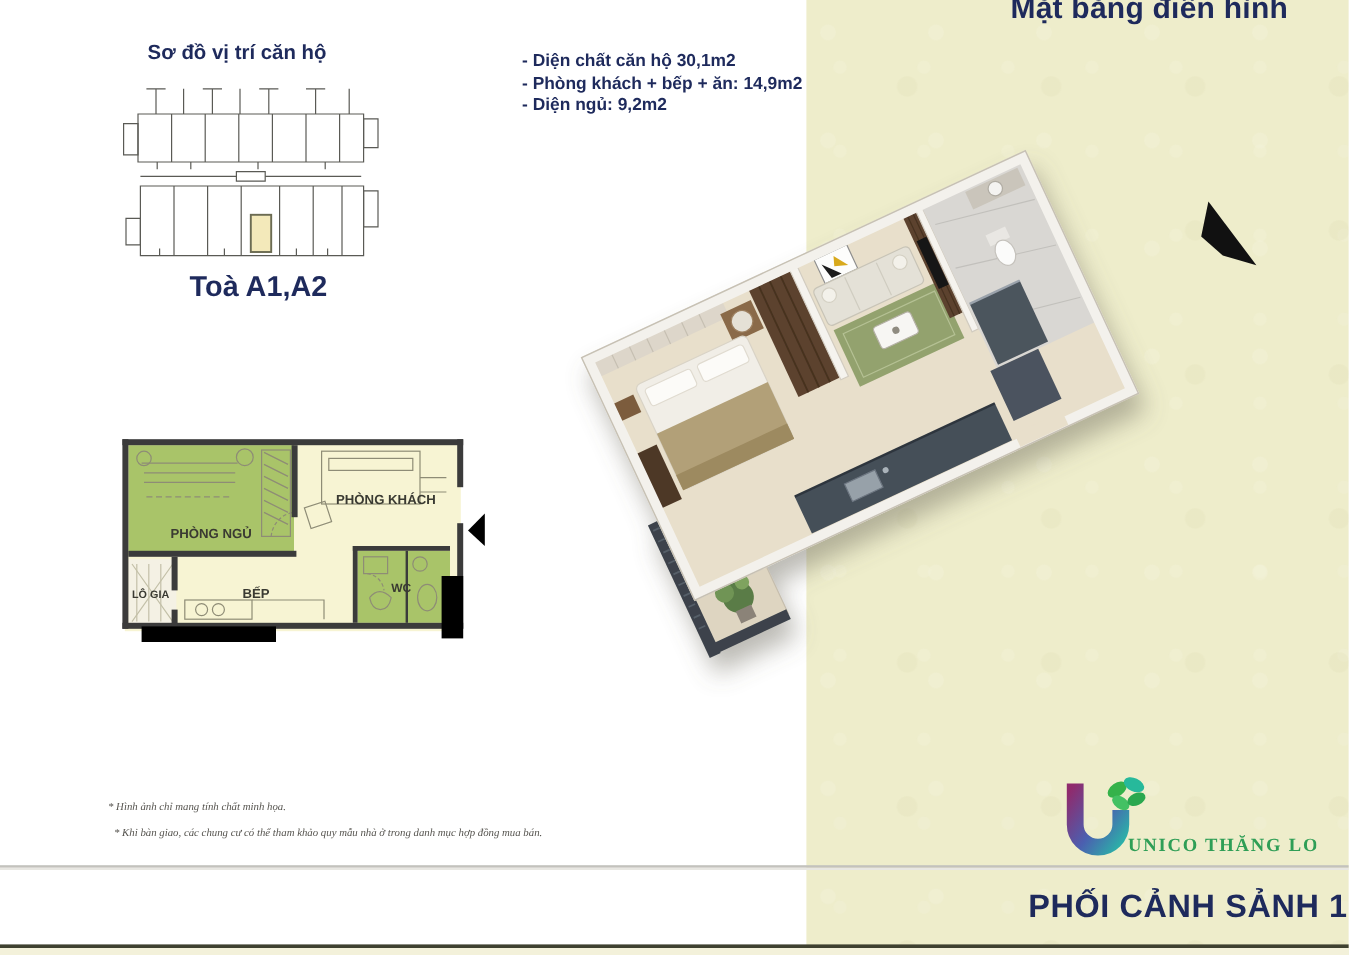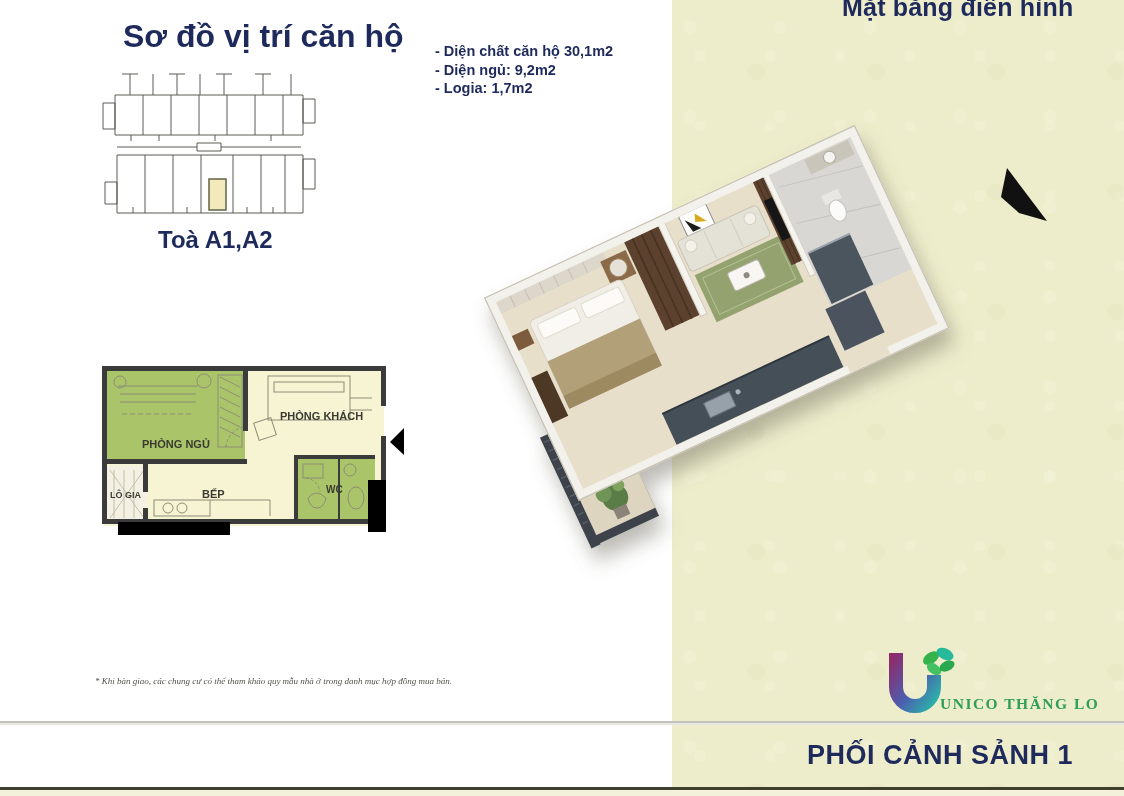--- a/index.html
+++ b/index.html
@@ -20,22 +20,22 @@
       radial-gradient(circle at 40% 80%, rgba(255,255,255,.2) 0 5px, transparent 6px);
     background-size:90px 90px, 120px 120px, 70px 70px;
     opacity:.5;
   }
   .navy{color:#1e2a5c;}
   .top-title{
     position:absolute;left:842px;top:-7px;
     font-size:25px;font-weight:bold;letter-spacing:.2px;white-space:nowrap;
   }
   .left-heading{
-    position:absolute;left:123px;top:18px;width:160px;
-    font-size:32px;font-weight:bold;white-space:nowrap;
+    position:absolute;left:123px;top:34px;width:160px;
+    font-size:17px;font-weight:bold;white-space:nowrap;
   }
   .tower-label{
     position:absolute;left:158px;top:226px;
     font-size:24px;font-weight:bold;white-space:nowrap;
   }
   .info{
     position:absolute;left:435px;top:42px;width:235px;
   }
   .info-heading{font-size:20px;font-weight:bold;margin-bottom:5px;white-space:nowrap;}
   .info-item{font-size:14.5px;font-weight:bold;line-height:18.5px;white-space:nowrap;}
@@ -45,21 +45,21 @@
   .footnotes{
     position:absolute;left:90px;top:666px;width:380px;
     font-family:"Liberation Serif", serif;font-style:italic;
     color:#55534e;font-size:9px;line-height:13px;
   }
   .footnote-line2{margin-top:9px;margin-left:5px;}
   .rule-top{position:absolute;left:0;top:721px;width:1124px;height:2px;background:#c3c2bd;box-shadow:0 2px 0 #e8e7e2;}
   .rule-bottom{position:absolute;left:0;top:787px;width:1124px;height:3px;background:#3f4130;}
   .bottom-strip{position:absolute;left:0;top:790px;width:1124px;height:6px;background:#f3f1da;}
   .footer-caption{
-    position:absolute;left:757px;top:740px;width:366px;text-align:center;
+    position:absolute;left:757px;top:740px;width:366px;text-align:right;
     font-size:27px;font-weight:bold;letter-spacing:.5px;white-space:nowrap;
   }
   .logo-svg{position:absolute;left:882px;top:645px;}
   .logo-text{
     font-family:"Liberation Serif", serif;font-weight:bold;
     fill:#2f9e56;font-size:15.5px;letter-spacing:1.5px;
   }
   svg text.room-label{
     font-family:"Liberation Sans", sans-serif;fill:#3a3a32;font-weight:bold;
   }
@@ -110,22 +110,22 @@
     </g>
   </g>
 
   <rect x="114" y="115" width="17" height="31" fill="#f3e9ba" stroke="#6b6b52" stroke-width="1.6"></rect>
 </svg>
 
 <div class="tower-label navy">Toà A1,A2</div>
 
 <div class="info navy">
   <div class="info-item">- Diện chất căn hộ 30,1m2</div>
+  <div class="info-item">- Phòng khách + bếp + ăn: 14,9m2</div>
   <div class="info-item">- Diện ngủ: 9,2m2</div>
-  <div class="info-item">- Logia: 1,7m2</div>
 </div>
 
 <svg class="plan2d-svg" width="310" height="180" viewBox="0 0 310 180">
 
   <rect x="6" y="10" width="280" height="158" fill="#f7f4d3"></rect>
 
   <rect x="9" y="13" width="138" height="92" fill="#a9c469"></rect>
   <rect x="200" y="101" width="77" height="60" fill="#a9c469"></rect>
   <rect x="9" y="108" width="40" height="54" fill="#f4f1e4"></rect>
 
@@ -285,20 +285,21 @@
       <rect x="0" y="0" width="400" height="215" fill="none" stroke="#f3f1ec" stroke-width="9"></rect>
       <rect x="296" y="206" width="44" height="12" fill="#e8dfcb"></rect>
       <rect x="-4" y="-4" width="408" height="223" fill="none" stroke="#c7c1b4" stroke-width="1.2"></rect>
     </g>
   </g>
 
   <polygon points="577,83 617,136 589,128 571,112" fill="#111111"></polygon>
 </svg>
 
 <div class="footnotes">
+  <div>* Hình ảnh chỉ mang tính chất minh họa.</div>
   <div class="footnote-line2">* Khi bàn giao, các chung cư có thể tham khảo quy mẫu nhà ở trong danh mục hợp đồng mua bán.</div>
 </div>
 
 <svg class="logo-svg" width="215" height="74" viewBox="0 0 215 74">
   <defs>
     <linearGradient id="ugrad" x1="0" y1="0" x2="1" y2="1">
       <stop offset="0" stop-color="#8f2b6d"></stop>
       <stop offset="0.55" stop-color="#4b5fb0"></stop>
       <stop offset="1" stop-color="#2bb3a8"></stop>
     </linearGradient>

